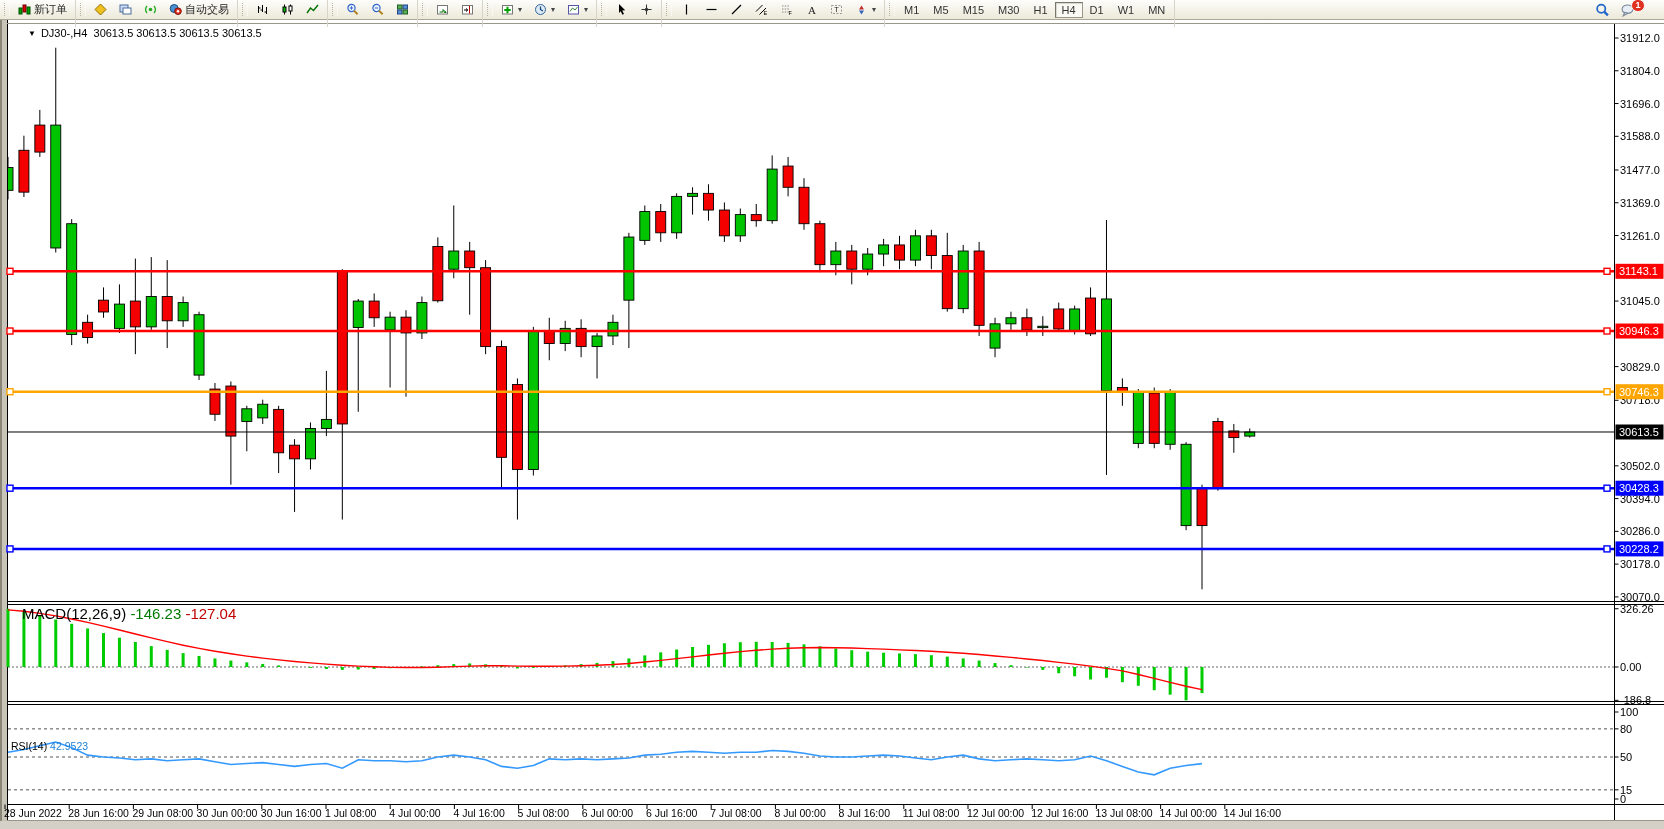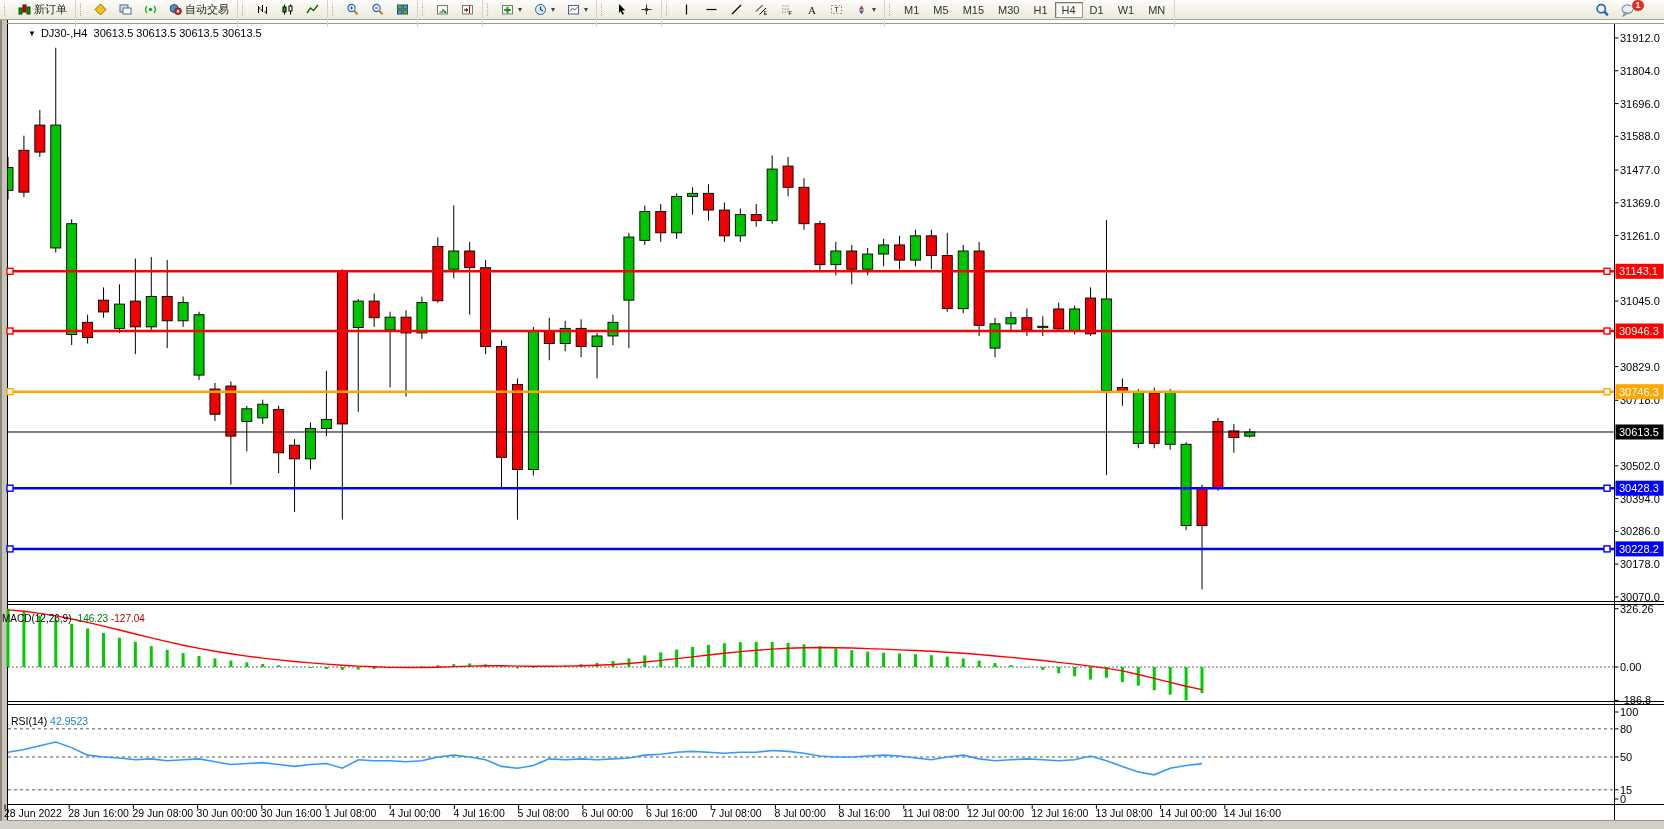--- a/index.html
+++ b/index.html
@@ -18,22 +18,22 @@
   .tf-btn{padding:1px 6px;margin:0;border:1px solid transparent;font-size:11px;color:#333;text-align:right;}
   .tf-btn.active{background:#fbfaf4;border:1px solid #9a968a;border-top-color:#7a766a;border-left-color:#7a766a;
     box-shadow:inset 1px 1px 1px rgba(0,0,0,.15);}
   #tb-right{margin-left:auto;display:flex;align-items:center;padding-right:6px;}
   .badge{position:relative;top:-4px;left:-7px;background:#e03020;color:#fff;font-size:9px;font-weight:bold;
     border-radius:7px;padding:0 3.5px;line-height:11px;border:1px solid #fff;}
   
   .ovl{position:absolute;z-index:3;font-size:11px;color:#000;white-space:nowrap;}
   #chart-title{left:28px;top:27px;}
   #chart-title .tri{font-size:8px;margin-right:5px;position:relative;top:-1px;}
-  #macd-label{left:2px;top:605px;font-size:10px;margin-top:8px;}
-  #rsi-label{left:11px;top:715px;font-size:10.5px;}
+  #macd-label{left:22px;top:605px;font-size:15px;}
+  #rsi-label{left:11px;top:740px;font-size:10.5px;}
   .v-green{color:#007a00;} .v-red{color:#c00000;} .v-blue{color:#1f7fd4;}
   #chart-svg{position:absolute;left:0;top:0;z-index:1;}
 </style>
 </head>
 <body>
 
 <div id="toolbar">
     <div class="tb-group">
       <span class="tb-grip"></span>
       <div class="tb-btn">

